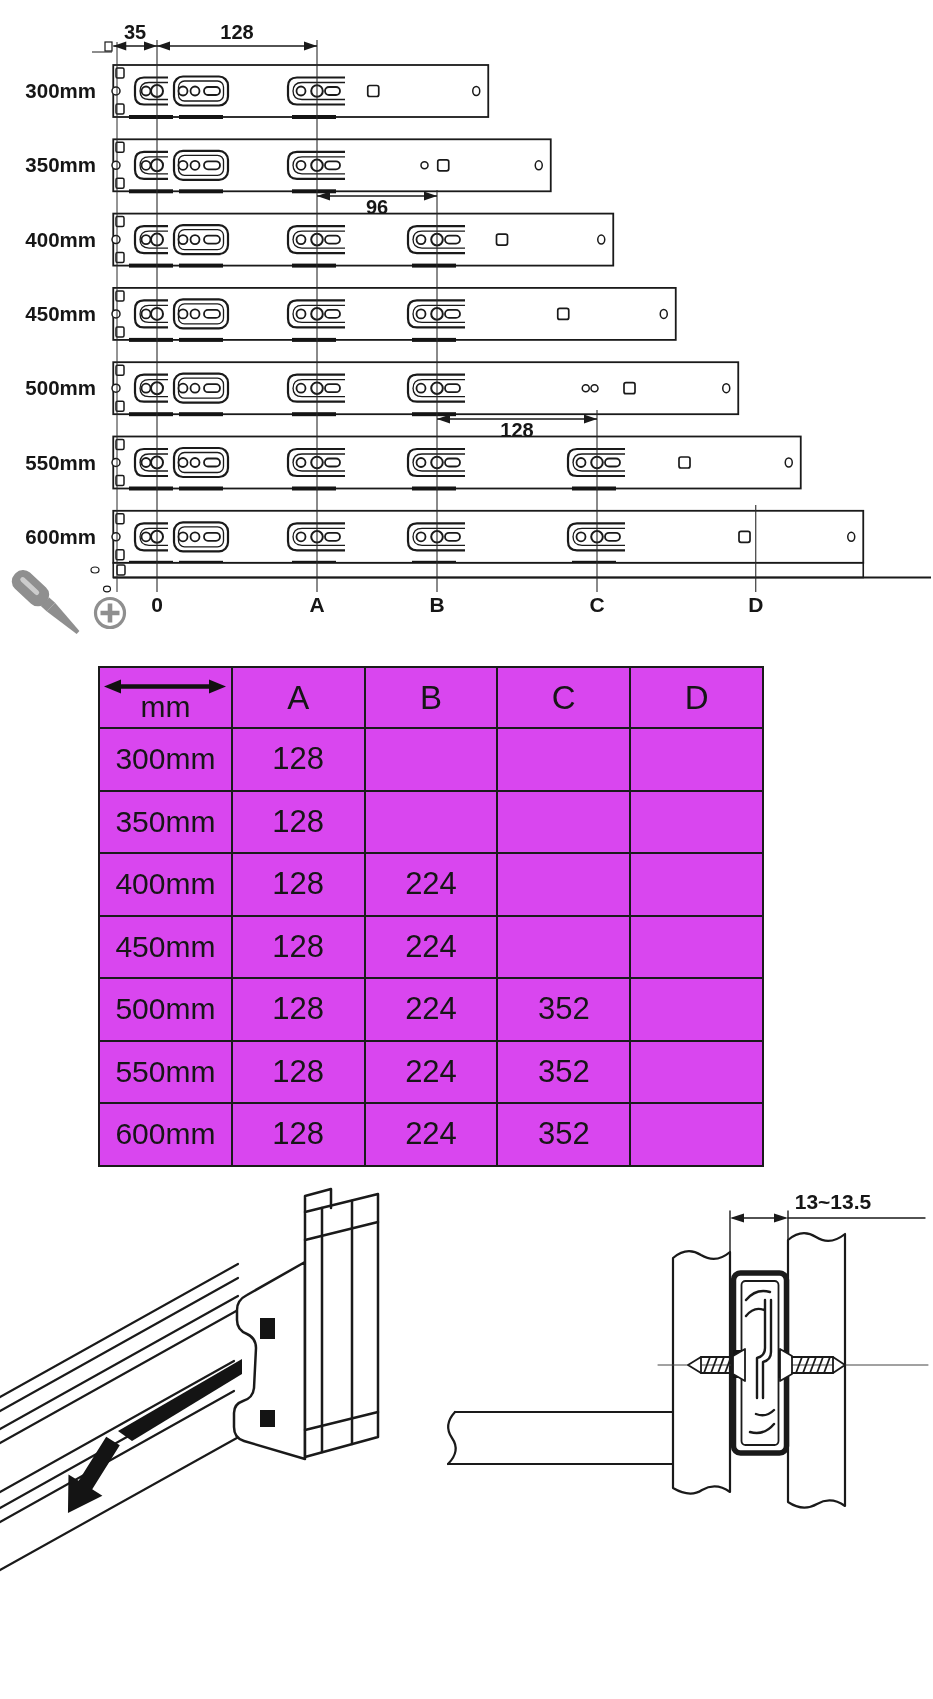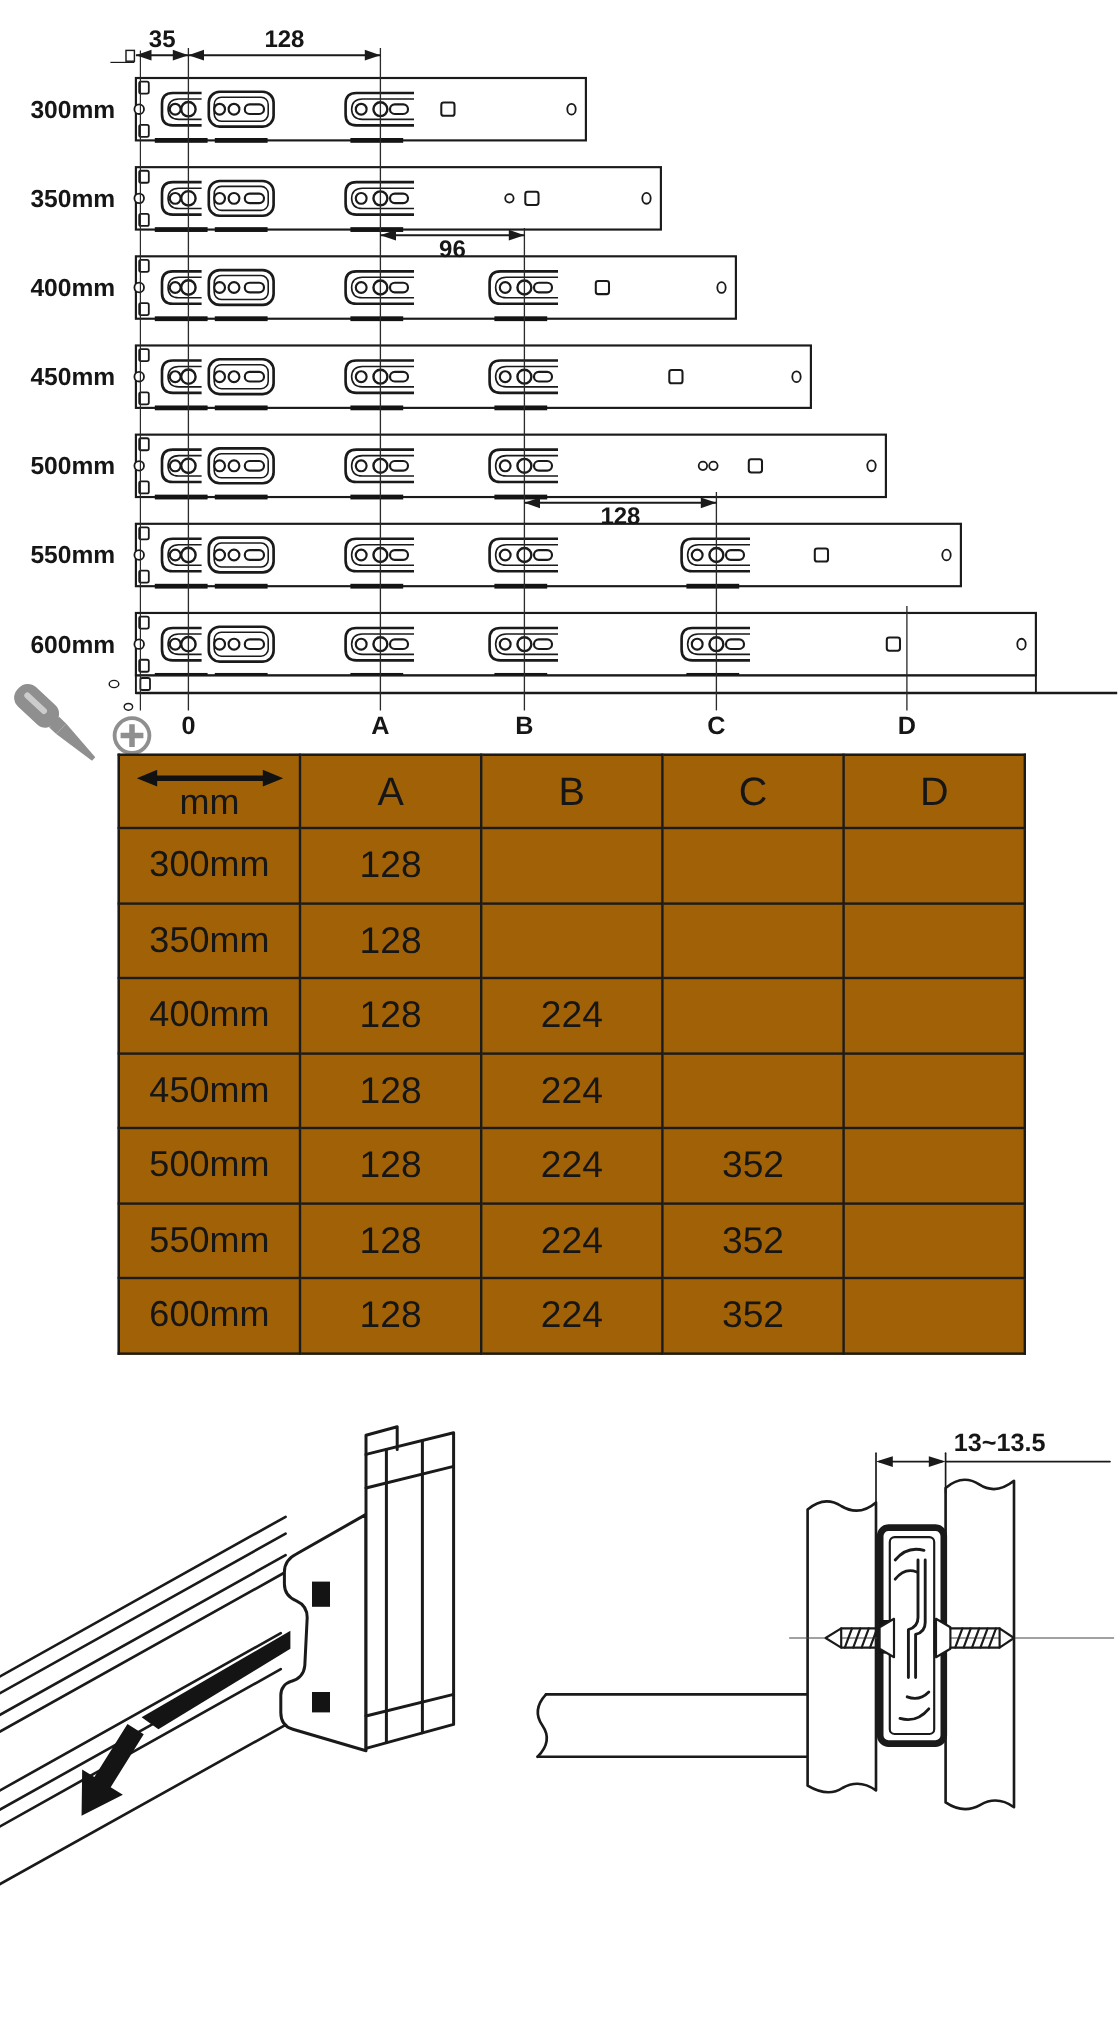--- a/index.html
+++ b/index.html
@@ -1,21 +1,21 @@
 <!DOCTYPE html>
 <html><head>
 <meta charset="utf-8">
 <style>
   html,body{margin:0;padding:0;background:#fff;}
   .page{position:relative;width:933px;height:1699px;background:#ffffff;overflow:hidden;
         font-family:"Liberation Sans",sans-serif;}
   svg{position:absolute;}
   svg text{font-family:"Liberation Sans",sans-serif;fill:#161616;}
-  .size-table{position:absolute;left:98px;top:628px;width:757px;border-collapse:collapse;
-              table-layout:fixed;background:#a16207;}
+  .size-table{position:absolute;left:98px;top:666px;width:666px;border-collapse:collapse;
+              table-layout:fixed;background:#d946ef;}
   .size-table th,.size-table td{border:2.2px solid #1b1b1b;text-align:center;vertical-align:middle;
               font-weight:normal;color:#161616;padding:0;}
   .size-table thead th{height:59px;font-size:33px;}
   .size-table tbody th,.size-table tbody td{height:60.5px;}
   .size-table tbody th{font-size:30px;}
   .size-table tbody td{font-size:31px;}
   .mmc{position:relative;}
   .mmc svg{position:static;display:block;margin:4px auto 0;}
   .mmc .mmtxt{font-size:30px;line-height:26px;}
 </style>

